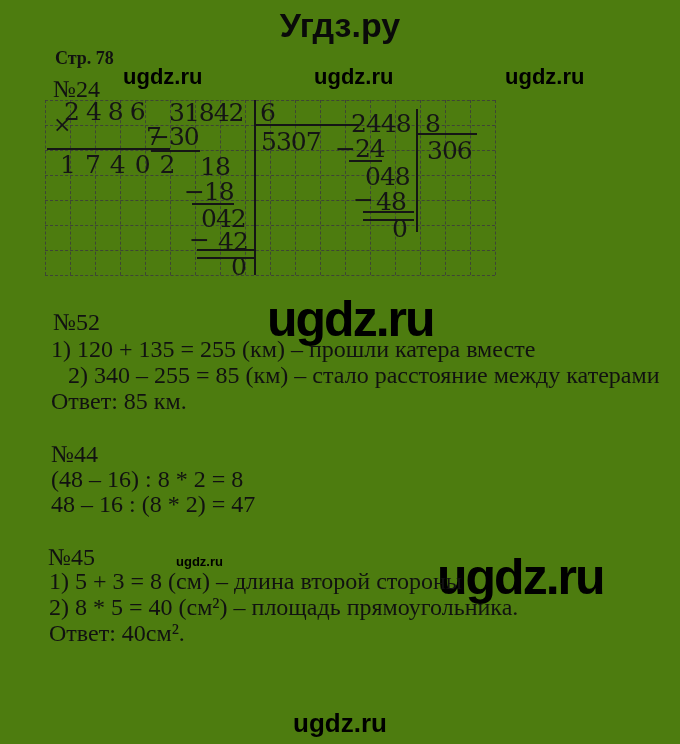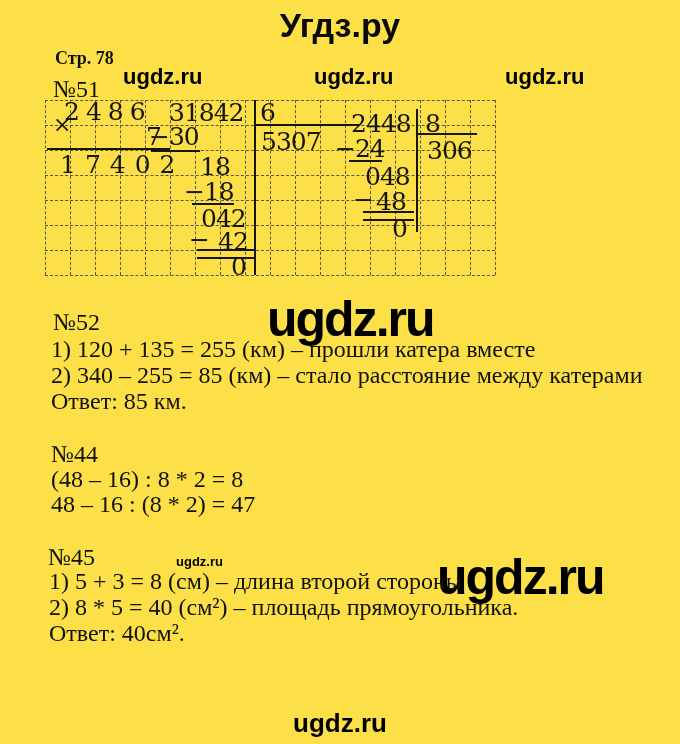--- a/index.html
+++ b/index.html
@@ -1,17 +1,17 @@
 <!DOCTYPE html>
 <html><head>
 <meta charset="utf-8">
 <style>
   html,body{margin:0;padding:0;background:#fff;}
   .page{
-    position:relative;width:680px;height:744px;background:#fde047;
+    position:relative;width:680px;height:744px;background:#4d7c0f;
     font-family:"Liberation Serif", serif;color:#111;overflow:hidden;
   }
   
   .site-title{
     position:absolute;left:0;right:0;top:6px;text-align:center;
     font-family:"Liberation Sans", sans-serif;font-weight:bold;font-size:34px;color:#0a0a0a;
   }
   .page-label{position:absolute;left:55px;top:48px;font-weight:bold;font-size:18px;}
   .task-number{position:absolute;font-size:24px;}
   .n42{left:53px;top:76px;}
@@ -70,21 +70,21 @@
   .d2-s1{left:335px;top:136px;}
   .d2-l1{left:349px;top:160px;width:33px;}
   .d2-s2{left:365px;top:164px;}
   .d2-s3m{left:353px;top:187px;}
   .d2-s3{left:376px;top:189px;}
   .d2-l2{left:363px;top:211px;width:51px;}
   .d2-rem{left:392px;top:216px;}
   
   .tline{position:absolute;font-size:24px;white-space:pre;}
   .t43-1{left:51px;top:336px;}
-  .t43-2{left:51px;top:362px;}
+  .t43-2{left:68px;top:362px;}
   .t43-a{left:51px;top:388px;}
   .t44-1{left:51px;top:466px;}
   .t44-2{left:51px;top:491px;}
   .t45-1{left:49px;top:568px;}
   .t45-2{left:49px;top:594px;}
   .t45-a{left:49px;top:620px;}
 </style>
 </head>
 <body>
 
@@ -120,21 +120,21 @@
       <div class="gline h" style="top: 275px; left: 45px; width: 450px;"></div>
     </div>
 
   <div class="site-title">Угдз.ру</div>
   <div class="page-label">Стр. 78</div>
 
   <div class="wm wm-top wm1">ugdz.ru</div>
   <div class="wm wm-top wm2">ugdz.ru</div>
   <div class="wm wm-top wm3">ugdz.ru</div>
 
-  <div class="task-number n42">№51</div>
+  <div class="task-number n42">№24</div>
 
   <span class="hw mult-sign">×</span>
   <span class="hw num-wide m-top">2486</span>
   <span class="hw num-wide m-mult">7</span>
   <div class="rule m-line"></div>
   <span class="hw m-prod">17402</span>
 
   <span class="hw num d1-dividend">31842</span>
   <div class="vrule d1-bar"></div>
   <span class="hw num d1-divisor">6</span>

